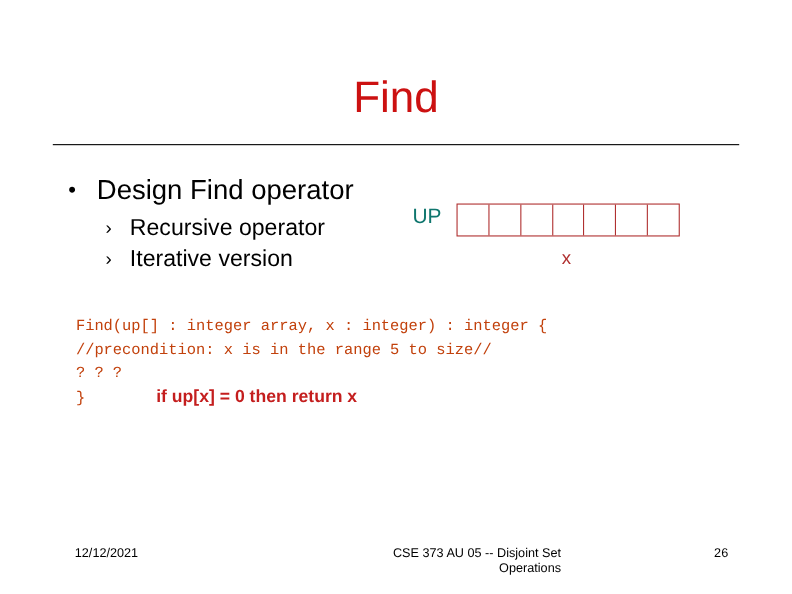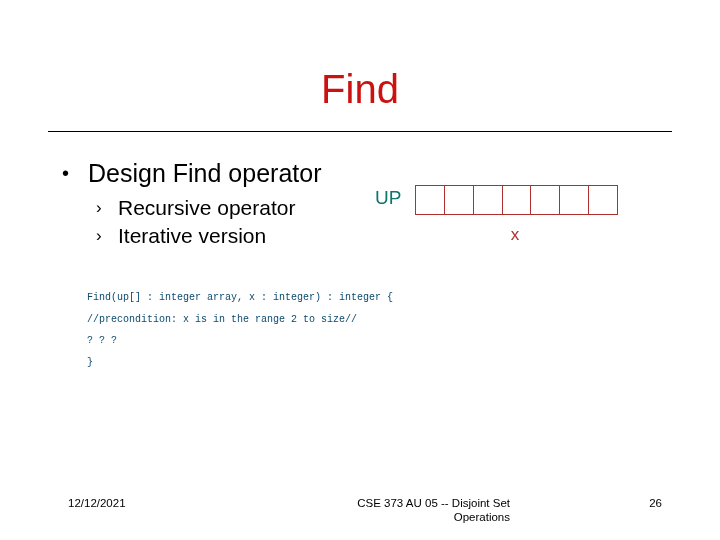--- a/index.html
+++ b/index.html
@@ -110,25 +110,25 @@
     width: 40px;
     text-align: center;
     color: #B03030;
     font-size: 17px;
     line-height: 20px;
   }
 
   
   .code {
     position: absolute;
-    left: 87px;
+    left: 69px;
     top: 287px;
-    color: #0c4a6e;
+    color: #c2410c;
     font-family: "Liberation Mono", "DejaVu Sans Mono", monospace;
-    font-size: 10px;
+    font-size: 14px;
     line-height: 21.5px;
     white-space: pre;
   }
   .code .line { display: block; }
 
   
   .redcode {
     position: absolute;
     left: 142px;
     top: 350px;
@@ -199,23 +199,23 @@
       <div class="up-cell"></div>
       <div class="up-cell"></div>
       <div class="up-cell"></div>
       <div class="up-cell"></div>
       <div class="up-cell"></div>
       <div class="up-cell"></div>
       <div class="up-cell"></div>
     </div>
   <div class="x-label">x</div>
 
-  <div class="code" id="code-block"><span class="line">Find(up[] : integer array, x : integer) : integer {</span><span class="line">//precondition: x is in the range 2 to size//</span><span class="line">? ? ?</span><span class="line">}</span></div>
-
-  <div class="redcode" id="redcode-block"></div>
+  <div class="code" id="code-block"><span class="line">Find(up[] : integer array, x : integer) : integer {</span><span class="line">//precondition: x is in the range 5 to size//</span><span class="line">? ? ?</span><span class="line">}</span></div>
+
+  <div class="redcode" id="redcode-block"><span class="line">if up[x] = 0 then return x</span></div>
 
   <div class="footer-date">12/12/2021</div>
   <div class="footer-center">
     <div>CSE 373 AU 05 -- Disjoint Set</div>
     <div>Operations</div>
   </div>
   <div class="footer-page">26</div>
 
 </div>
 

